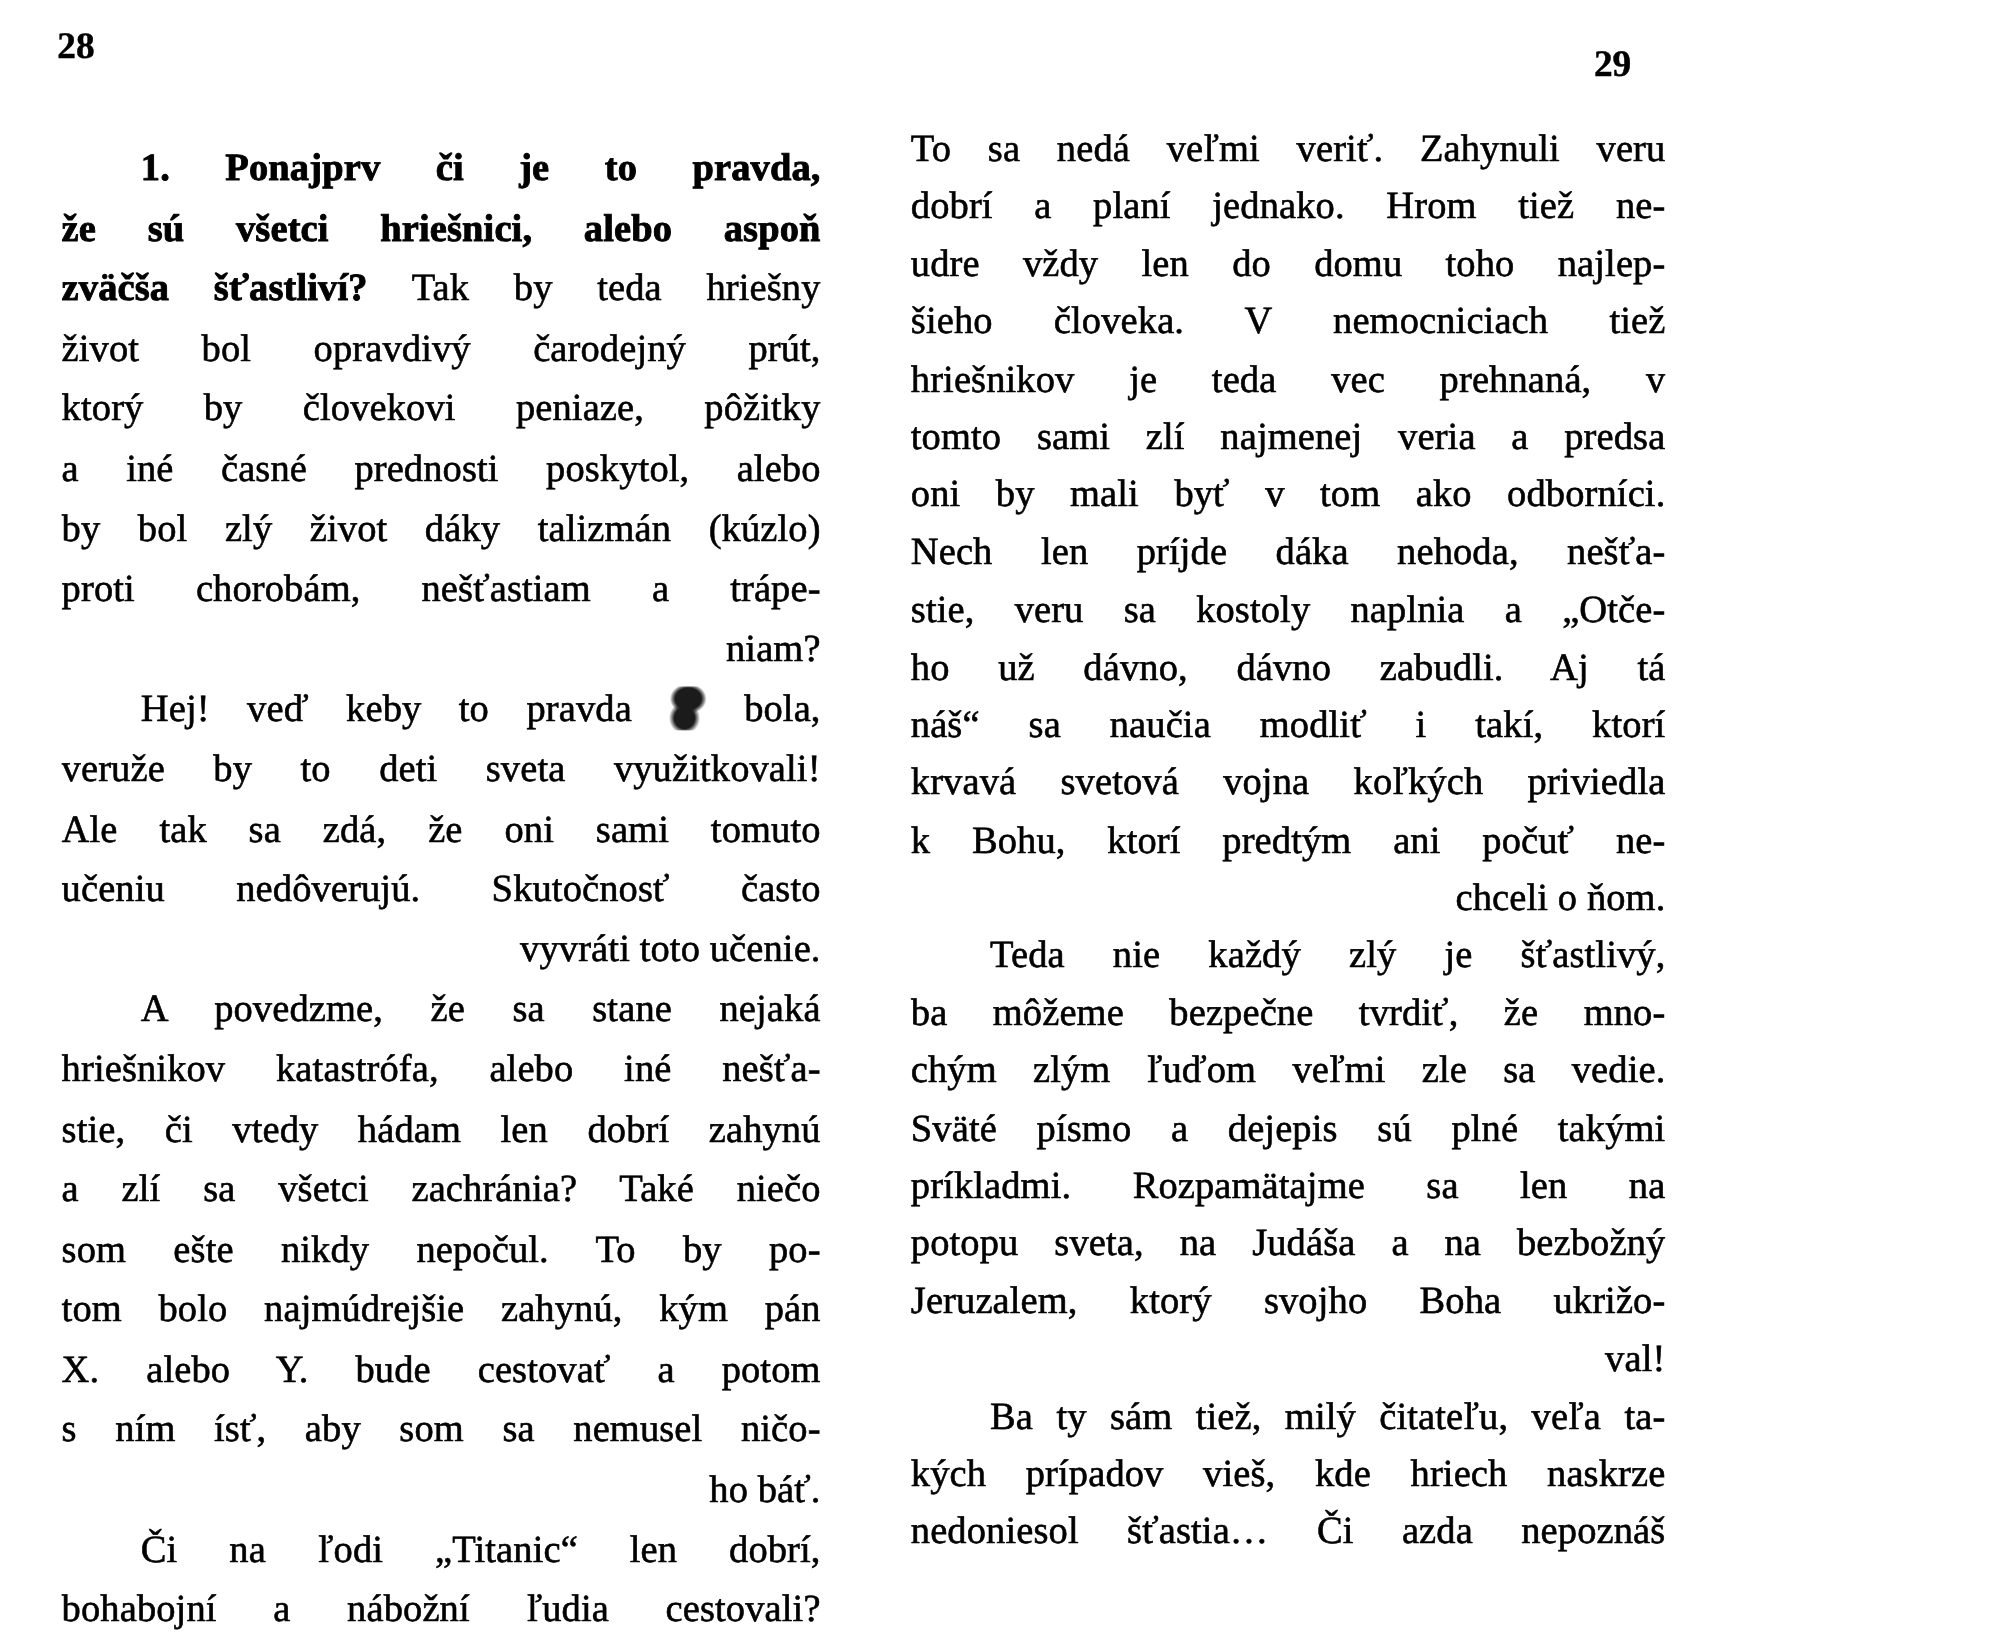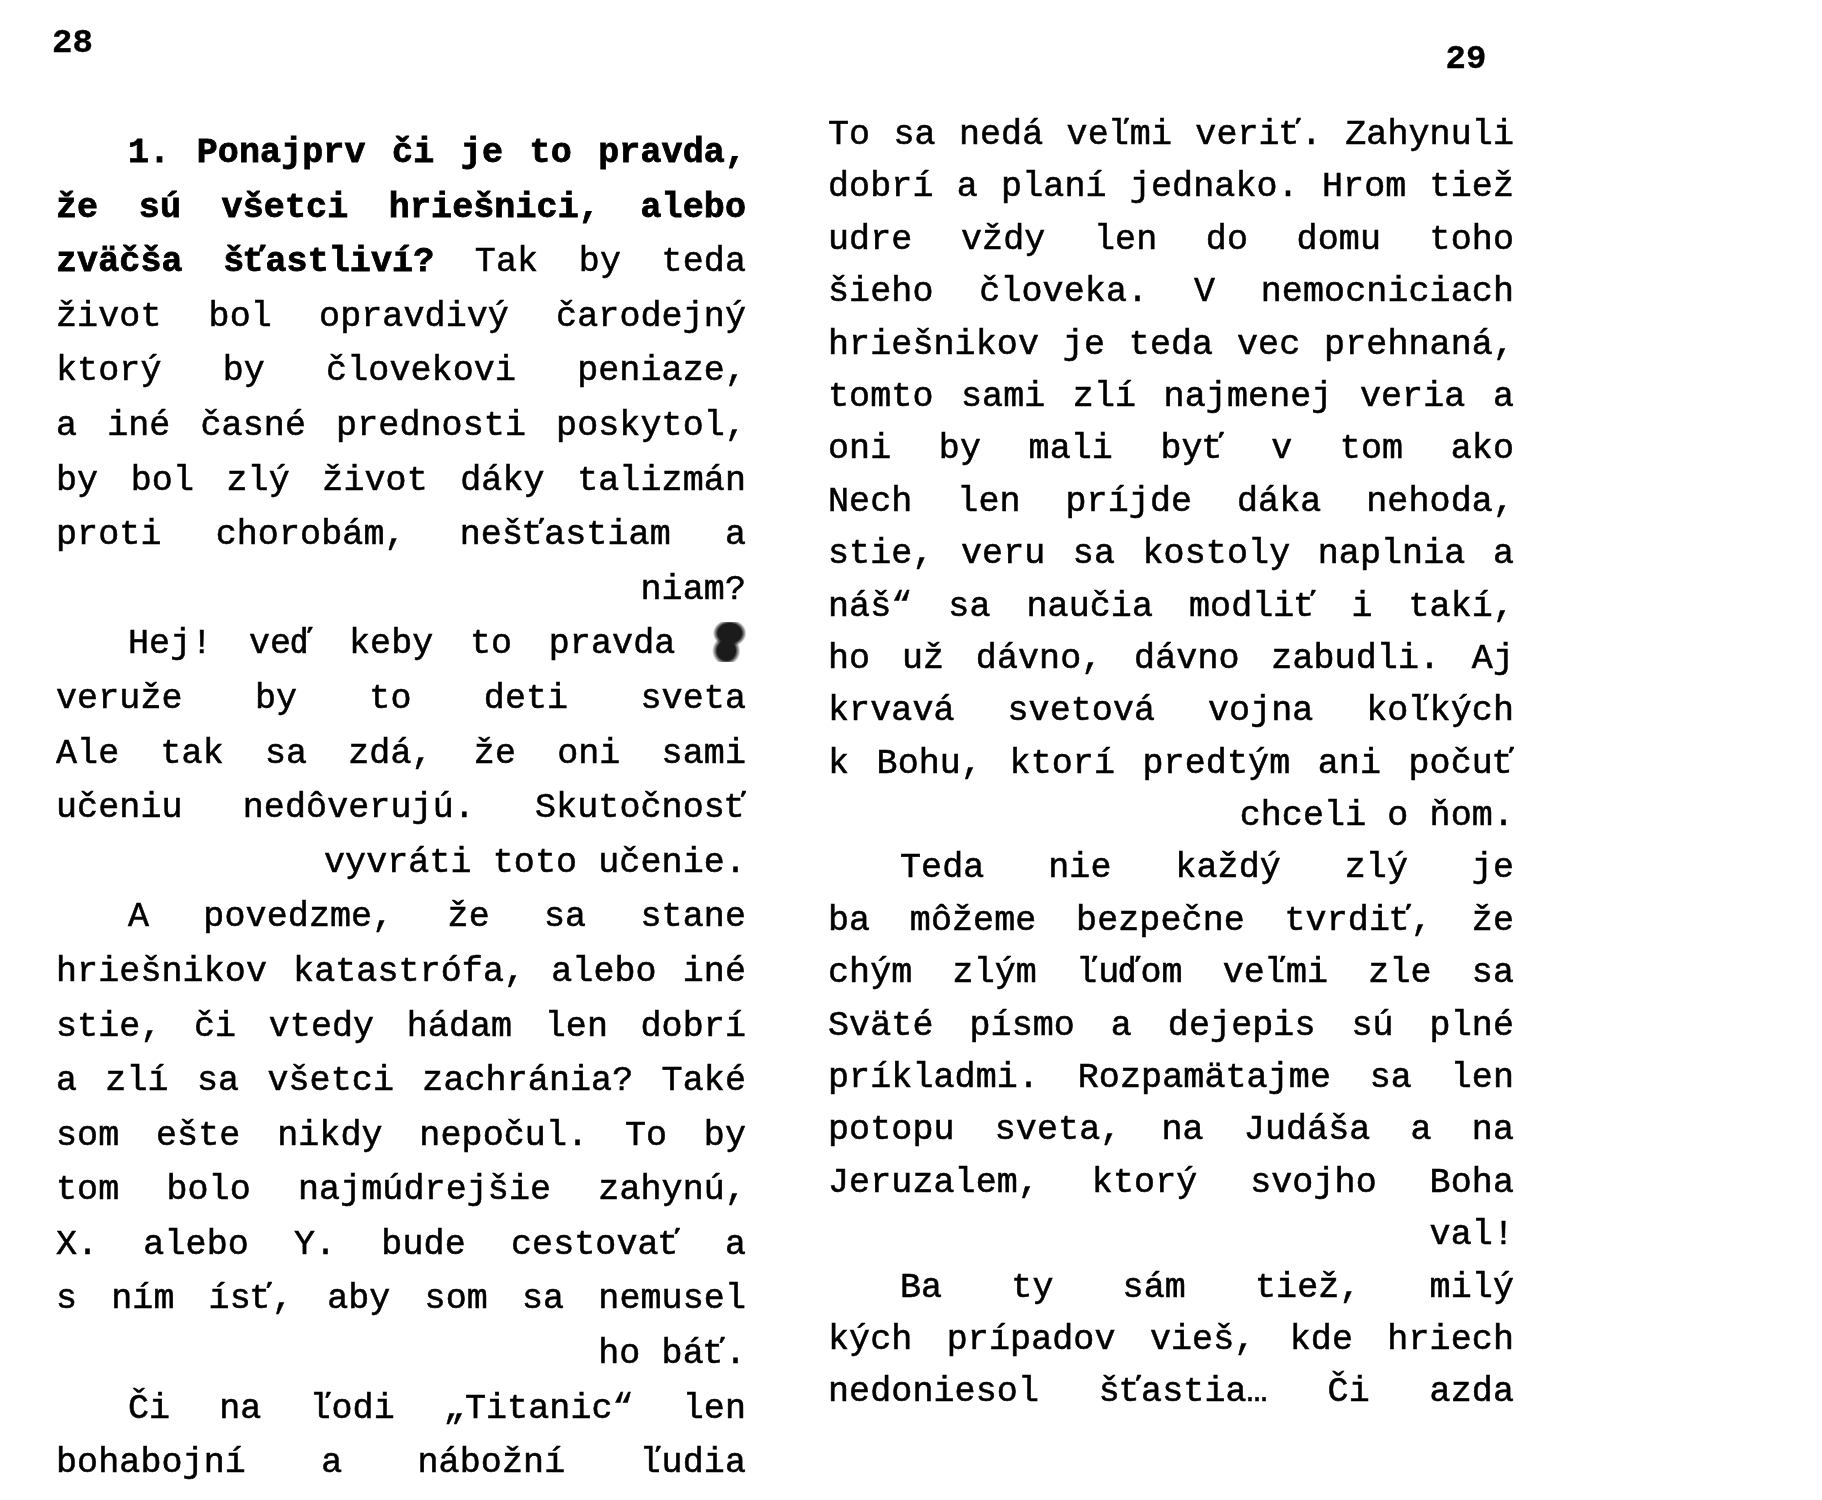--- a/index.html
+++ b/index.html
@@ -7,21 +7,21 @@
     padding: 0;
     width: 1822px;
     height: 1500px;
     background: #ffffff;
     overflow: hidden;
   }
   .spread {
     position: relative;
     width: 1822px;
     height: 1500px;
-    font-family: Liberation Mono, monospace;
+    font-family: Liberation Serif, serif;
     color: #000;
   }
   .page-number {
     position: absolute;
     font-size: 34px;
     font-weight: bold;
     -webkit-text-stroke: 0.4px #000;
   }
   .pn-left  { left: 52px; top: 24px; }
   .pn-right { left: 1420px; top: 40px; width: 92px; text-align: center; }
@@ -95,22 +95,22 @@
   <div class="column col-right" id="col-right">
       <div class="line jline"><span>To sa nedá veľmi veriť. Zahynuli veru</span></div>
       <div class="line jline"><span>dobrí a planí jednako. Hrom tiež ne-</span></div>
       <div class="line jline"><span>udre vždy len do domu toho najlep-</span></div>
       <div class="line jline"><span>šieho človeka. V nemocniciach tiež</span></div>
       <div class="line jline"><span>hriešnikov je teda vec prehnaná, v</span></div>
       <div class="line jline"><span>tomto sami zlí najmenej veria a predsa</span></div>
       <div class="line jline"><span>oni by mali byť v tom ako odborníci.</span></div>
       <div class="line jline"><span>Nech len príjde dáka nehoda, nešťa-</span></div>
       <div class="line jline"><span>stie, veru sa kostoly naplnia a „Otče-</span></div>
+      <div class="line jline"><span>ho už dávno, dávno zabudli. Aj tá</span></div>
       <div class="line jline"><span>náš“ sa naučia modliť i takí, ktorí</span></div>
-      <div class="line jline"><span>ho už dávno, dávno zabudli. Aj tá</span></div>
       <div class="line jline"><span>krvavá svetová vojna koľkých priviedla</span></div>
       <div class="line jline"><span>k Bohu, ktorí predtým ani počuť ne-</span></div>
       <div class="line lastline"><span>chceli o ňom.</span></div>
       <div class="line jline indent"><span>Teda nie každý zlý je šťastlivý,</span></div>
       <div class="line jline"><span>ba môžeme bezpečne tvrdiť, že mno-</span></div>
       <div class="line jline"><span>chým zlým ľuďom veľmi zle sa vedie.</span></div>
       <div class="line jline"><span>Sväté písmo a dejepis sú plné takými</span></div>
       <div class="line jline"><span>príkladmi. Rozpamätajme sa len na</span></div>
       <div class="line jline"><span>potopu sveta, na Judáša a na bezbožný</span></div>
       <div class="line jline"><span>Jeruzalem, ktorý svojho Boha ukrižo-</span></div>

